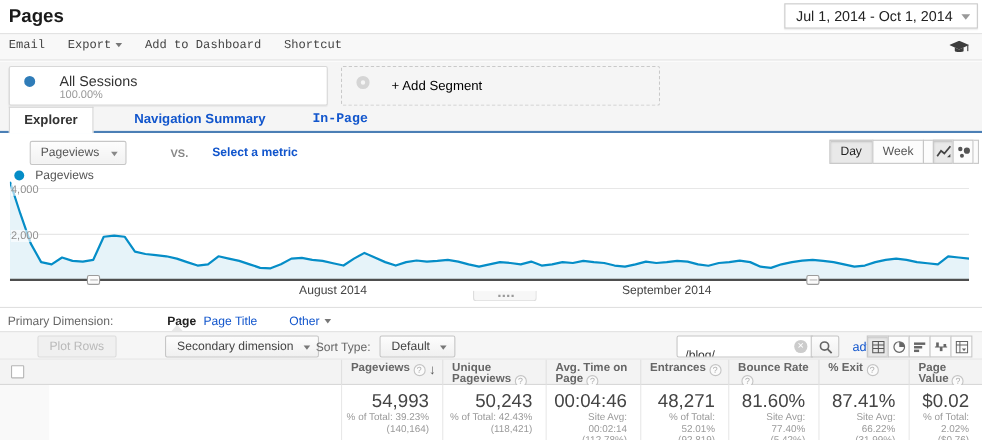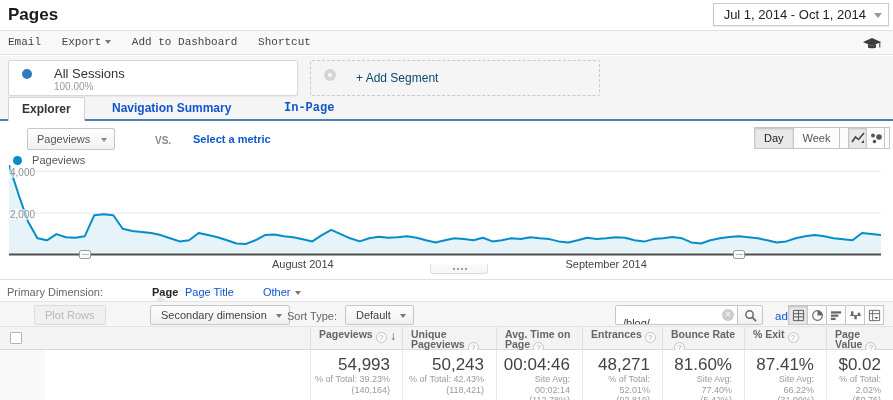--- a/index.html
+++ b/index.html
@@ -26,28 +26,28 @@
   
   .segment-area { position:absolute; left:0; top:56px; width:893px; height:65px; background:#f5f5f5; }
   .seg-card { position:absolute; top:4px; height:36px; width:290px; border-radius:2px; cursor:pointer; }
   .seg-all { left:8px; background:#fff; border:1px solid #d8d8d8; box-shadow:0 1px 1px rgba(0,0,0,.05); }
   .seg-add { left:310px; border:1px dashed #c9c9c9; }
   .ring { position:absolute; left:13px; top:8px; width:10px; height:10px; border-radius:50%; }
   .ring-blue { border:5px solid #2f7cb8; }
   .ring-gray { width:12px; height:12px; border:4px solid #d5d5d5; }
   .seg-label { position:absolute; left:45px; top:5px; font-size:13px; color:#333; }
   .seg-pct { position:absolute; left:45px; top:20px; font-size:10px; color:#999; }
-  .seg-add-label { position:absolute; left:45px; top:10px; font-size:12px; color:#0c4a6e; }
+  .seg-add-label { position:absolute; left:45px; top:10px; font-size:12px; color:#000000; }
   
   .tab-underline { position:absolute; left:0; top:119px; width:893px; height:2px; background:#4b7fb5; }
   .tab-active { position:absolute; left:8px; top:97px; height:24px; padding:0 13px; line-height:23px;
     background:#fff; border:1px solid #d4d4d4; border-bottom:none; font-size:12px; font-weight:bold;
     color:#333; z-index:2; cursor:pointer; }
   .tab-link { position:absolute; top:101px; font-size:12px; font-weight:bold; color:#15c; cursor:pointer; }
-  .tab-nav { left:112px; } .tab-inpage { left:284px;font-family:Liberation Mono, monospace; }
+  .tab-nav { left:122px; } .tab-inpage { left:284px;font-family:Liberation Mono, monospace; }
   
   .panel { position:absolute; left:0; top:121px; width:893px; height:159px; background:#fff;
     border-bottom:1px solid #e0e0e0; }
   .metric-select { position:absolute; left:27px; top:128px; height:22px; line-height:20px;
     padding:0 24px 0 9px; background:linear-gradient(#fdfdfd,#f2f2f2); border:1px solid #c6c6c6;
     border-radius:2px; color:#555; cursor:pointer; }
   .metric-select .scaret { position:absolute; right:7px; top:9px; width:0; height:0;
     border-left:3.5px solid transparent; border-right:3.5px solid transparent; border-top:4px solid #888; }
   .vs-label { position:absolute; left:155px; top:135px; font-size:10px; font-weight:bold; color:#888; }
   .select-metric { position:absolute; left:193px; top:133px; color:#15c; font-weight:bold; cursor:pointer; }

